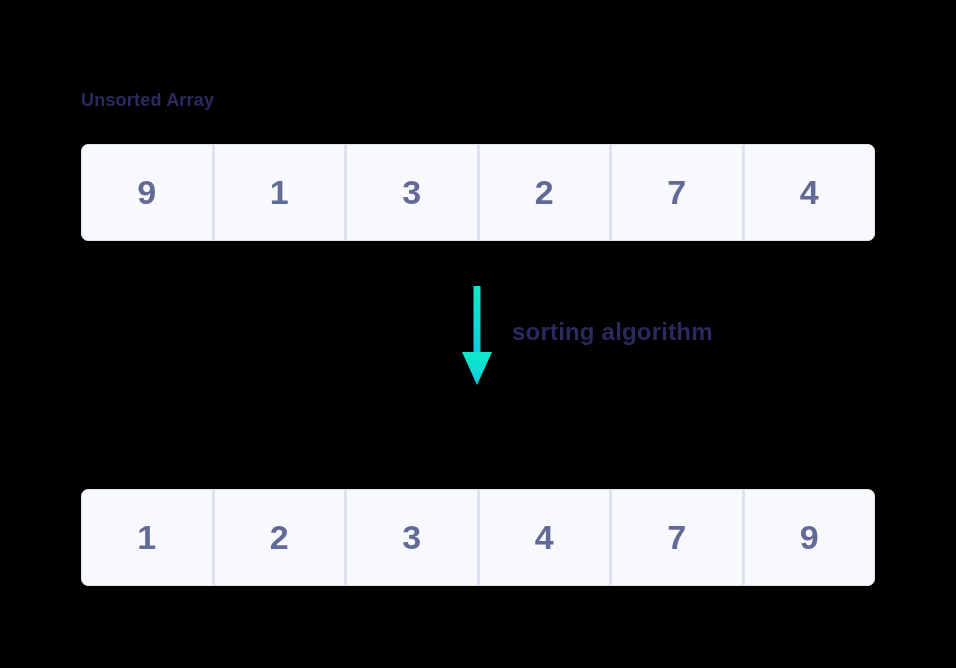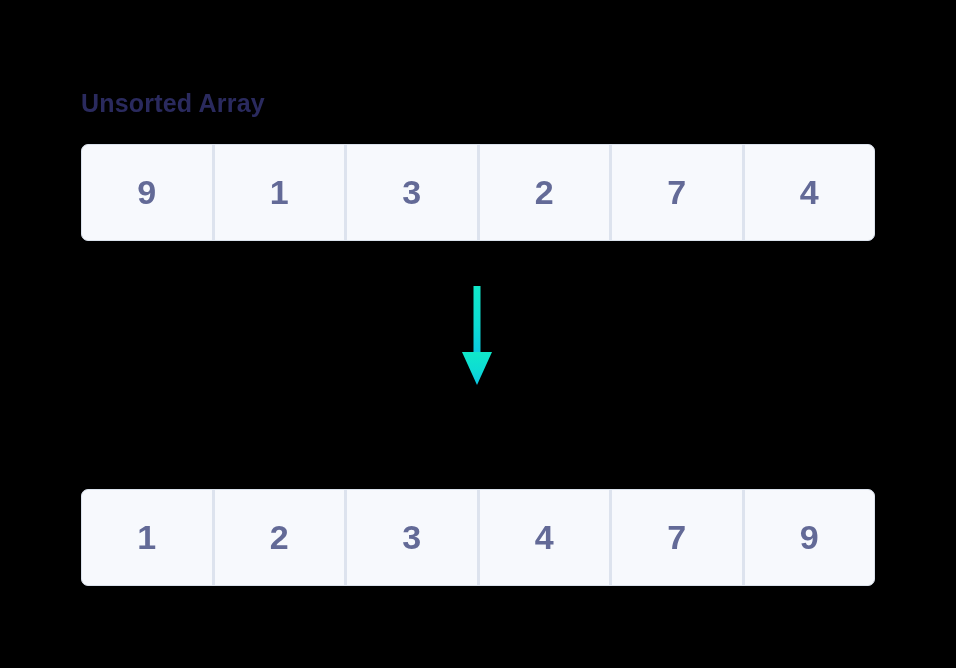--- a/index.html
+++ b/index.html
@@ -17,21 +17,21 @@
 
   .stage {
     position: absolute;
     inset: 0;
   }
 
   
   .section-label {
     position: absolute;
     left: 81px;
-    font-size: 25px;
+    font-size: 18px;
     font-weight: bold;
     letter-spacing: 0.2px;
     color: #2a2a5e;
     white-space: nowrap;
     line-height: 1;
   }
   .label-unsorted { top: 91px; }
   .label-sorted   { top: 435px; }
 
   
@@ -113,20 +113,21 @@
           <stop offset="0%" stop-color="#10e8c9"></stop>
           <stop offset="55%" stop-color="#0ddcd4"></stop>
           <stop offset="100%" stop-color="#0ac6e3"></stop>
         </linearGradient>
       </defs>
       <rect x="13.5" y="0" width="7" height="71" fill="url(#arrowGrad)"></rect>
       <polygon points="2,66 32,66 17,99" fill="url(#arrowGrad)"></polygon>
     </svg>
   </div>
 
+  <div class="arrow-caption">sorting algorithm</div>
 
 
   <div class="array array-sorted">
     <div class="cell">1</div>
     <div class="cell">2</div>
     <div class="cell">3</div>
     <div class="cell">4</div>
     <div class="cell">7</div>
     <div class="cell">9</div>
   </div>

